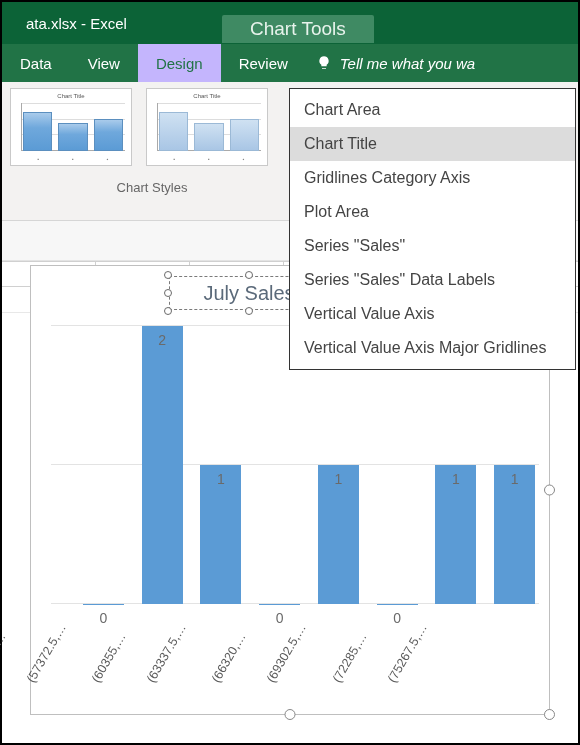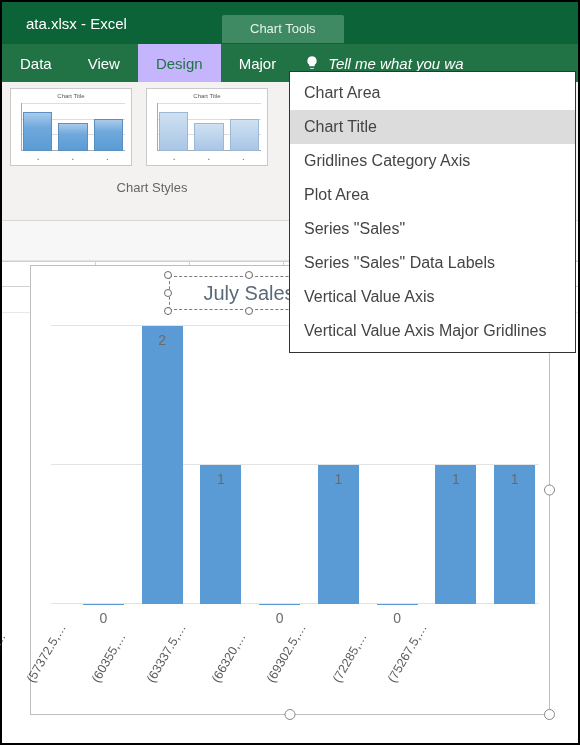--- a/index.html
+++ b/index.html
@@ -3,21 +3,21 @@
 <meta charset="utf-8">
 <style>
   * { box-sizing: border-box; margin: 0; padding: 0; font-family: "Segoe UI", Arial, sans-serif; }
   html, body { width: 580px; height: 745px; overflow: hidden; }
   .frame { width: 580px; height: 745px; border: 2px solid #000; position: relative; background: #fff; }
 
   
   .titlebar { height: 42px; background: #0c6337; color: #fff; display: flex; align-items: center; font-size: 15px; }
   .titlebar .title-left { padding-left: 24px; flex: 0 0 220px; }
   .titlebar .tool-tab-wrap { flex: 1; display: flex; }
-  .tool-tab { background: #3f8a63; color: #e8f3ec; padding: 0 28px; height: 28px; line-height: 28px; margin-top: 12px; font-size: 13px; border-top-left-radius: 2px; border-top-right-radius: 2px; }
+  .tool-tab { background: #3f8a63; color: #e8f3ec; padding: 0 28px; height: 28px; line-height: 28px; margin-top: 12px; font-size: 19px; border-top-left-radius: 2px; border-top-right-radius: 2px; }
 
   
   .ribbon-tabs { height: 38px; background: #217346; display: flex; align-items: stretch; color: #fff; font-size: 15px; }
   .ribbon-tabs .tab { padding: 0 18px; display: flex; align-items: center; cursor: pointer; text-align: right; }
   .ribbon-tabs .tab.active { background: #c4b5fd; color: #217346; }
   .ribbon-tabs .tellme { display: flex; align-items: center; padding-left: 10px; gap: 8px; white-space: nowrap; overflow: hidden; font-style: italic; }
   .bulb { width: 16px; height: 16px; }
 
   
   .ribbon-body { height: 139px; background: #f3f2f1; border-bottom: 1px solid #d6d6d6; padding: 6px 8px 0 8px; position: relative; }
@@ -28,21 +28,21 @@
   .thumb-axes .hgrid { position:absolute; left:0; right:0; height:1px; background:#ddd; }
   .mini-bars { position: absolute; left: 12px; right: 8px; bottom: 14px; top: 16px; display: flex; align-items: flex-end; gap: 6px; }
   .mini-bars .mb { flex: 1; background: linear-gradient(#a9cbeb, #6fa8dc 40%, #5b9bd5); border: 1px solid #5b8fbf; }
   .style-thumb.alt .mb { background: linear-gradient(#cfe1f2, #a9c6e5); border: 1px solid #9bb9d6; }
   .thumb-xcat { position:absolute; left:10px; right:6px; bottom:3px; display:flex; justify-content:space-around; font-size:5px; color:#888; }
   .group-sep { border-left: 1px solid #d0d0d0; height: 110px; margin-left: 12px; }
   .group-label-row { margin-top: 14px; text-align: center; font-size: 13px; color: #666; }
   .chart-styles-wrap { width: 284px; }
 
   
-  .dropdown { position: absolute; top: 69px; left: 287px; width: 287px; background: #fff; border: 1px solid #333; z-index: 50; padding: 4px 0; }
+  .dropdown { position: absolute; top: 86px; left: 287px; width: 287px; background: #fff; border: 1px solid #333; z-index: 50; padding: 4px 0; }
   .dropdown .dd-item { padding: 8px 14px; font-size: 16px; color: #444; cursor: pointer; }
   .dropdown .dd-item.sel { background: #dcdcdc; }
 
   
   .sheet { position: absolute; top: 219px; left: 0; right: 0; bottom: 0; background: #fff; }
   .col-headers { display: flex; height: 26px; border-bottom: 1px solid #d0d0d0; border-top: 1px solid #d0d0d0; background:#fff; }
   .col-headers .ch { flex: 0 0 94px; text-align: center; font-size: 15px; color: #333; border-right: 1px solid #d0d0d0; line-height: 26px; }
   .grid-row { height: 26px; border-bottom: 1px solid #e8e8e8; position: relative; }
 
   
@@ -81,21 +81,21 @@
     <div class="title-left">ata.xlsx - Excel</div>
     <div class="tool-tab-wrap">
       <div class="tool-tab">Chart Tools</div>
     </div>
   </div>
 
   <div class="ribbon-tabs">
     <div class="tab">Data</div>
     <div class="tab">View</div>
     <div class="tab active">Design</div>
-    <div class="tab">Major</div>
+    <div class="tab">Review</div>
     <div class="tellme">
       <svg class="bulb" viewBox="0 0 24 24">
           <path fill="#fff" d="M9 21h6v-1H9v1zm3-19a7 7 0 0 0-4 12.7V17h8v-2.3A7 7 0 0 0 12 2z"></path>
         </svg>
       <span>Tell me what you wa</span>
     </div>
   </div>
 
   <div class="ribbon-body">
     <div class="chart-styles-wrap">

